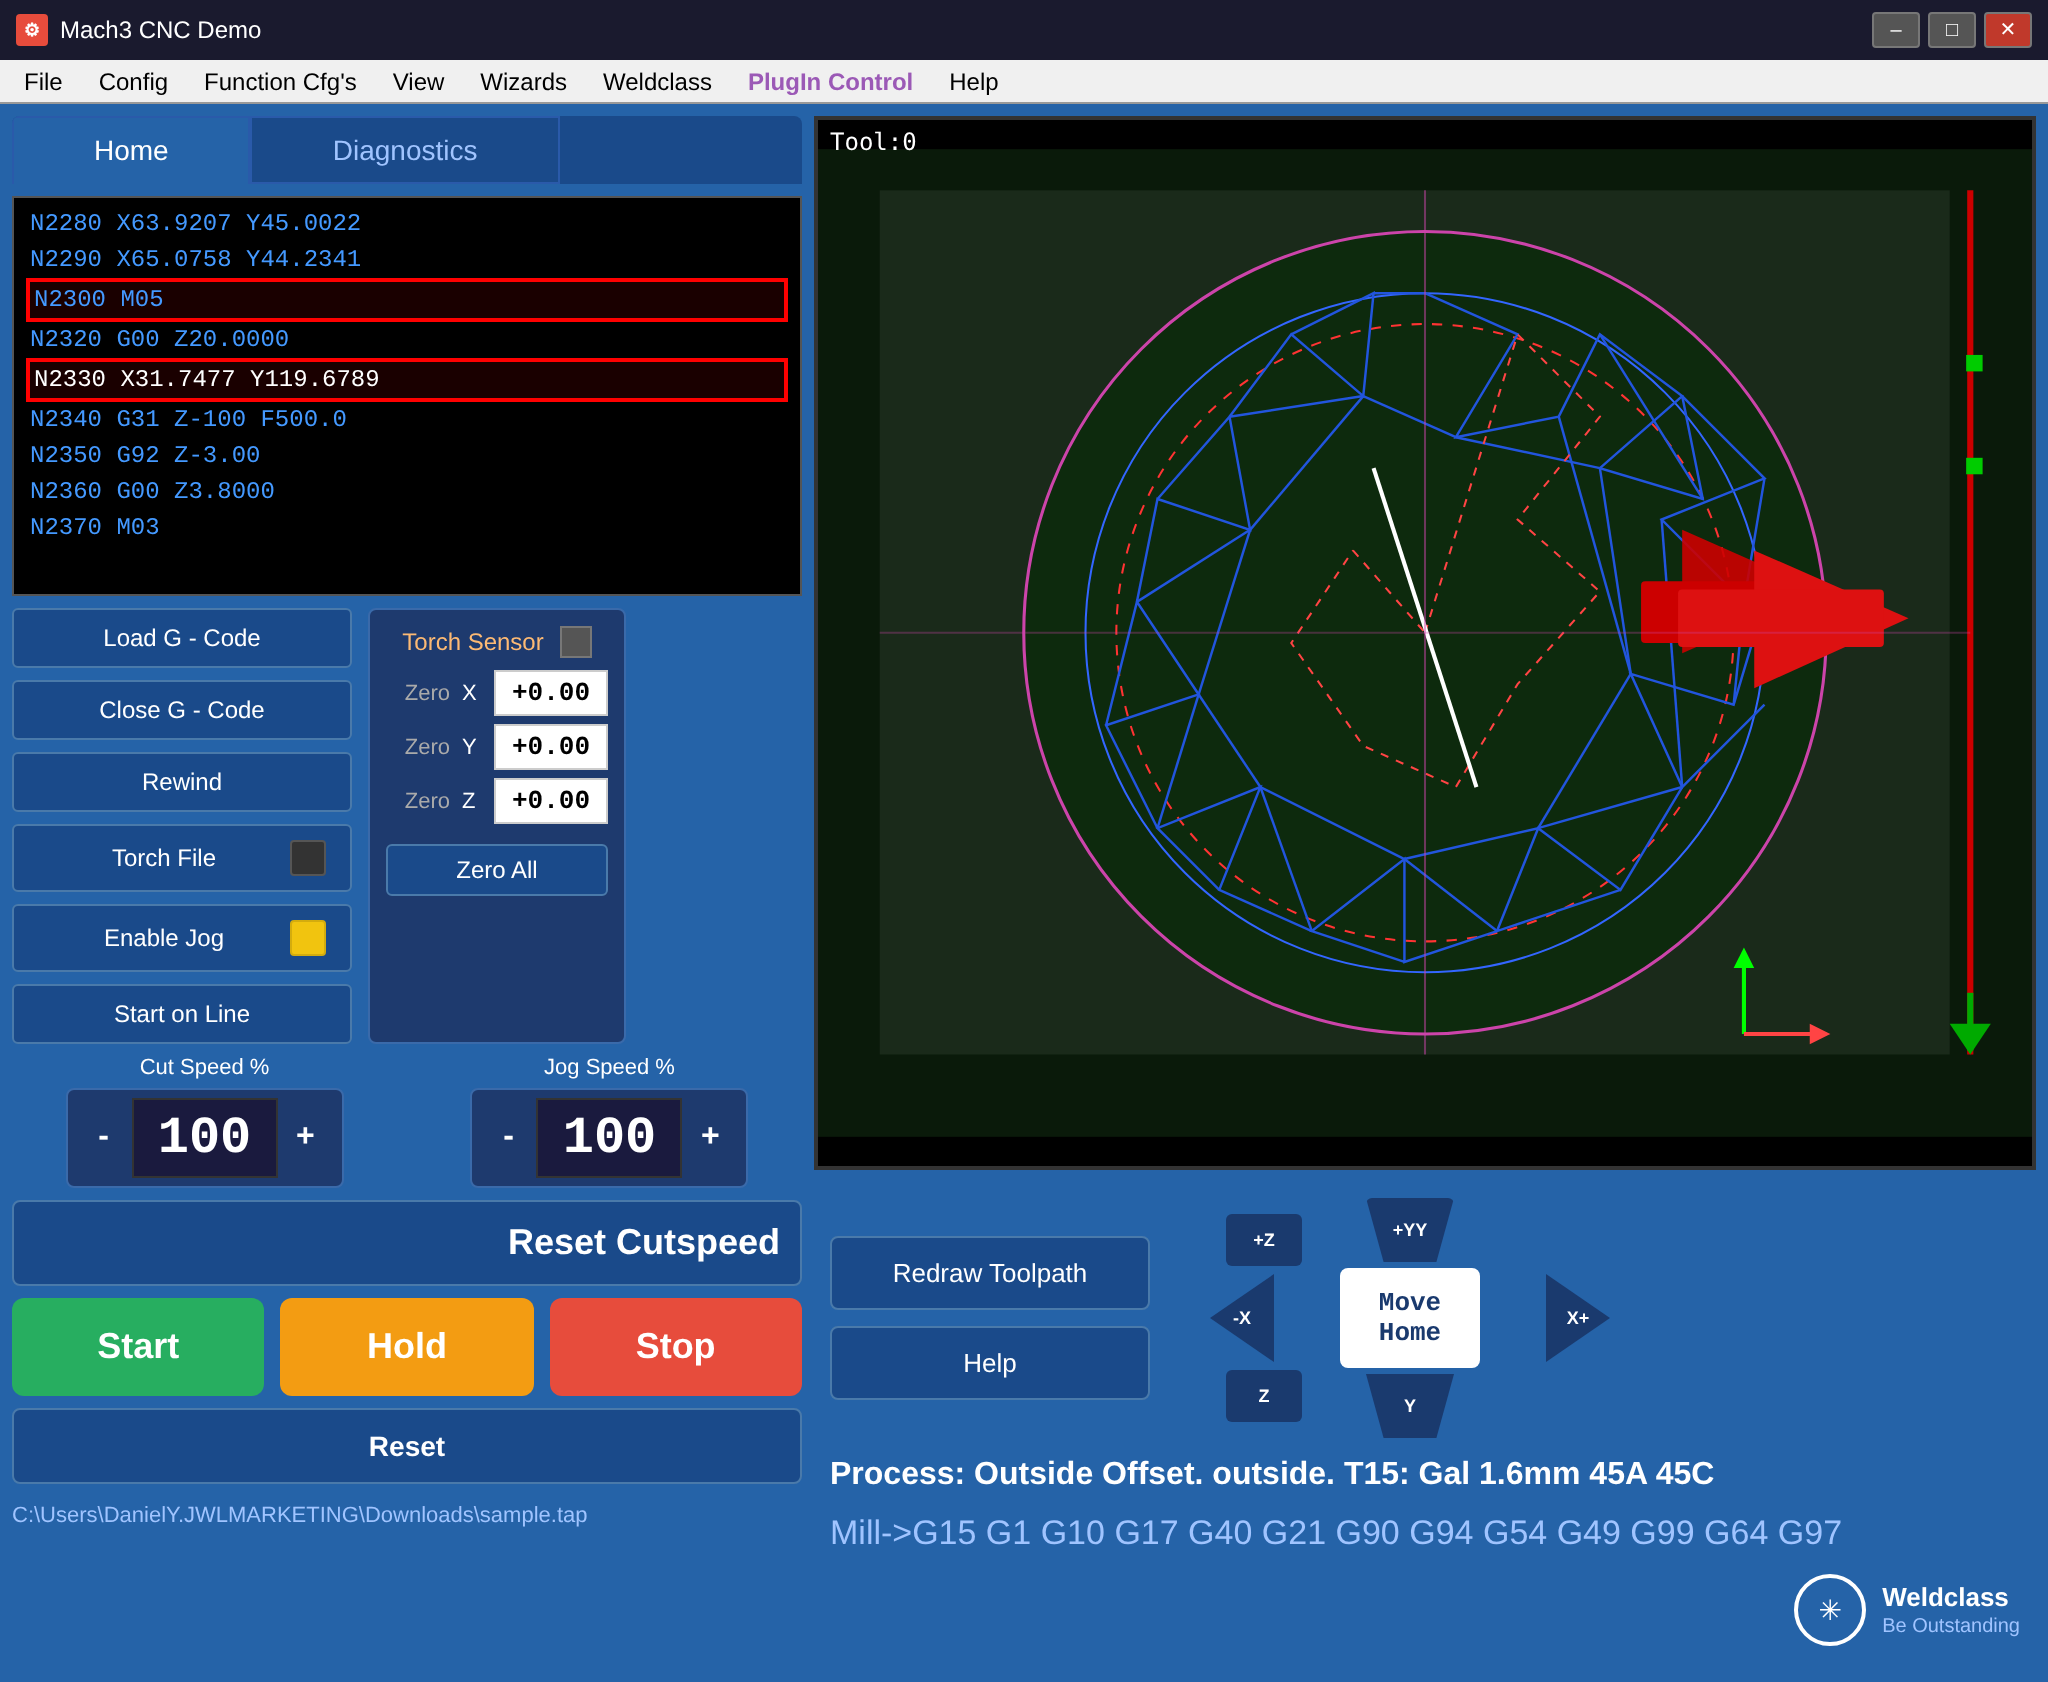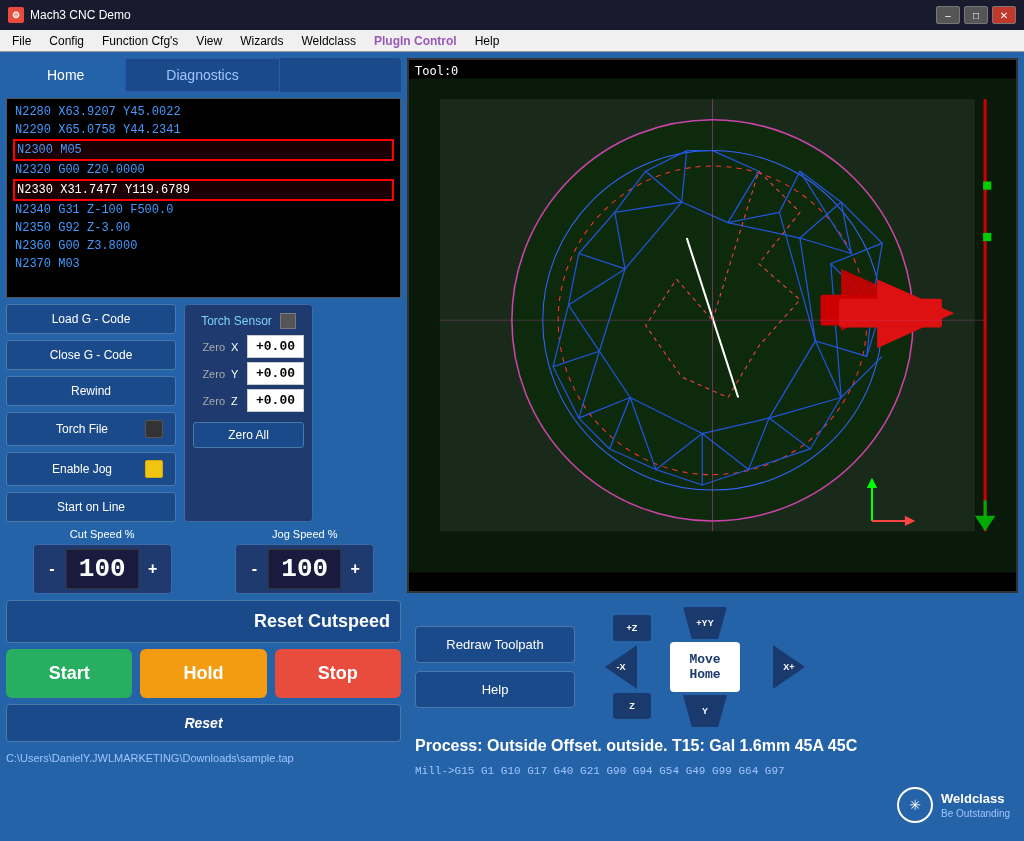--- a/index.html
+++ b/index.html
@@ -135,21 +135,21 @@
     .ind-yellow { background: #f1c40f; border: 1px solid #d4ac0d; }
 
     
     .torch-sensor-box {
       background: #1e3a6e;
       border: 1px solid #3a6aaa;
       border-radius: 4px;
       padding: 8px;
     }
     .torch-sensor-title {
-      color: #7dd3fc;
+      color: #fdba74;
       font-size: 12px;
       text-align: center;
       margin-bottom: 6px;
       display: flex;
       align-items: center;
       justify-content: center;
       gap: 8px;
     }
     .ts-indicator { width: 16px; height: 16px; background: #555; border: 1px solid #777; }
     .sensor-row {
@@ -292,21 +292,20 @@
       background: #1a4a8a;
       color: white;
       border: 1px solid #4a7aaa;
       padding: 10px;
       font-size: 14px;
       font-weight: bold;
       cursor: pointer;
       border-radius: 4px;
       width: 100%;
       text-align: center;
-      font-style: italic;
     }
 
     
     .file-path {
       color: #a0c4ff;
       font-size: 11px;
       padding: 4px 0;
     }
 
     
@@ -490,22 +489,22 @@
 
     
     .process-info {
       color: white;
       font-size: 16px;
       font-weight: bold;
       padding: 4px 0;
     }
     .process-code {
       color: #a0c4ff;
-      font-size: 11px;
-      font-family: Liberation Mono, monospace;
+      font-size: 17px;
+      font-family: Liberation Sans, sans-serif;
     }
 
     
     .weldclass {
       display: flex;
       align-items: center;
       gap: 8px;
       justify-content: flex-end;
       padding: 4px 0;
     }

